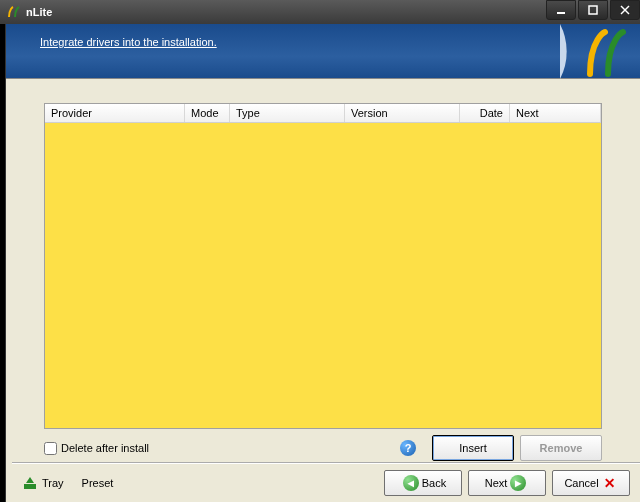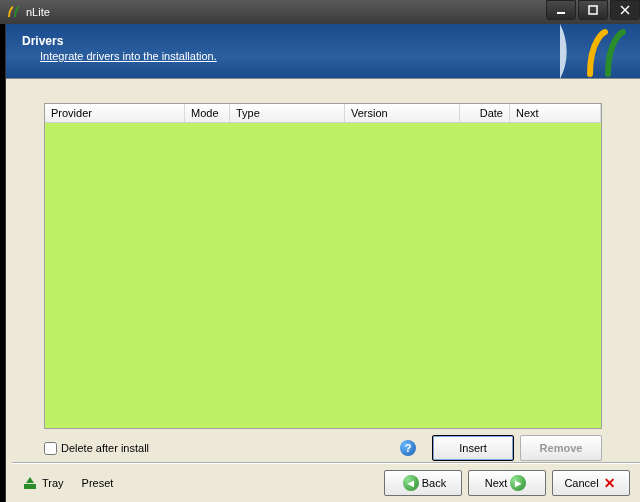--- a/index.html
+++ b/index.html
@@ -1,29 +1,29 @@
 <!DOCTYPE html>
 <html><head>
   <meta charset="utf-8">
   <style>
     * { box-sizing: border-box; margin: 0; padding: 0; font-family: Tahoma, Arial, sans-serif; font-size: 11px; }
     body { width: 640px; height: 502px; background: #000; overflow: hidden; }
     .titlebar { height: 24px; background: linear-gradient(to bottom, #5a5a5a, #3a3a3a); display: flex; align-items: center; color: #fff; padding-left: 6px; }
     .titlebar-icon { width: 16px; height: 16px; margin-right: 4px; display: flex; align-items: center; justify-content: center; }
-    .title-text { flex: 1; }
+    .title-text { flex: 1; font-weight: bold; }
     .win-controls { display: flex; height: 100%; }
     .win-btn { width: 30px; height: 20px; background: linear-gradient(to bottom,#4a4a4a,#2a2a2a); border: 1px solid #222; margin-left: 2px; border-radius: 0 0 3px 3px; display: flex; align-items: center; justify-content: center; color:#fff; cursor: pointer; }
     .win-btn.close { background: #2a2a2a; }
     .content-area { position: absolute; top: 24px; left: 5px; right: 0; bottom: 0; background: #ece9d8; border-left: 1px solid #333; }
     .header { height: 55px; background: linear-gradient(to bottom, #1a4b8c, #2c5fa0 60%, #1a4b8c); position: relative; color: #fff; padding: 10px 16px 0 16px; border-bottom: 1px solid #888; }
     .header-title { font-weight: bold; font-size: 12px; }
     .header-sub { margin-left: 18px; margin-top: 2px; text-decoration: underline; }
     .header-logo { position: absolute; right: 0; top: 0; width: 80px; height: 55px; }
     .body-panel { padding: 24px 38px 0 38px; }
-    .listview { border: 1px solid #a0a0a0; background: #bef264; height: 326px; display: flex; flex-direction: column; justify-content: center; }
+    .listview { border: 1px solid #a0a0a0; background: #fde047; height: 326px; display: flex; flex-direction: column; justify-content: center; }
     .lv-header { display: flex; background: linear-gradient(to bottom,#fff,#f0f0f0); border-bottom: 1px solid #d0d0d0; }
     .lv-col { border-right: 1px solid #d8d8d8; padding: 3px 6px; color: #000; white-space: nowrap; overflow: hidden; }
     .c-provider { width: 140px; }
     .c-mode { width: 45px; }
     .c-type { width: 115px; }
     .c-version { width: 115px; }
     .c-date { width: 50px; text-align: right; }
     .c-path { flex: 1; }
     .lv-body { flex: 1; }
     .under-list { display: flex; align-items: center; margin-top: 6px; }
@@ -67,21 +67,20 @@
         <svg width="10" height="10">
           <line x1="1" y1="1" x2="9" y2="9" stroke="#fff" stroke-width="1.5"></line>
           <line x1="9" y1="1" x2="1" y2="9" stroke="#fff" stroke-width="1.5"></line>
         </svg>
       </div>
   </div>
 </div>
 
 <div class="content-area">
   <div class="header">
-    <div class="header-title">Drivers</div>
     <div class="header-sub">Integrate drivers into the installation.</div>
     <div class="header-logo">
       <svg width="80" height="55" viewBox="0 0 80 55">
         <path d="M0 0 A60 60 0 0 1 0 55" fill="#c8d8ec"></path>
         <path d="M30 50 C30 15 45 8 45 8" stroke="#f5b400" stroke-width="6" fill="none" stroke-linecap="round"></path>
         <path d="M48 50 C48 15 63 8 63 8" stroke="#2a8c2a" stroke-width="6" fill="none" stroke-linecap="round"></path>
       </svg>
     </div>
   </div>
 

